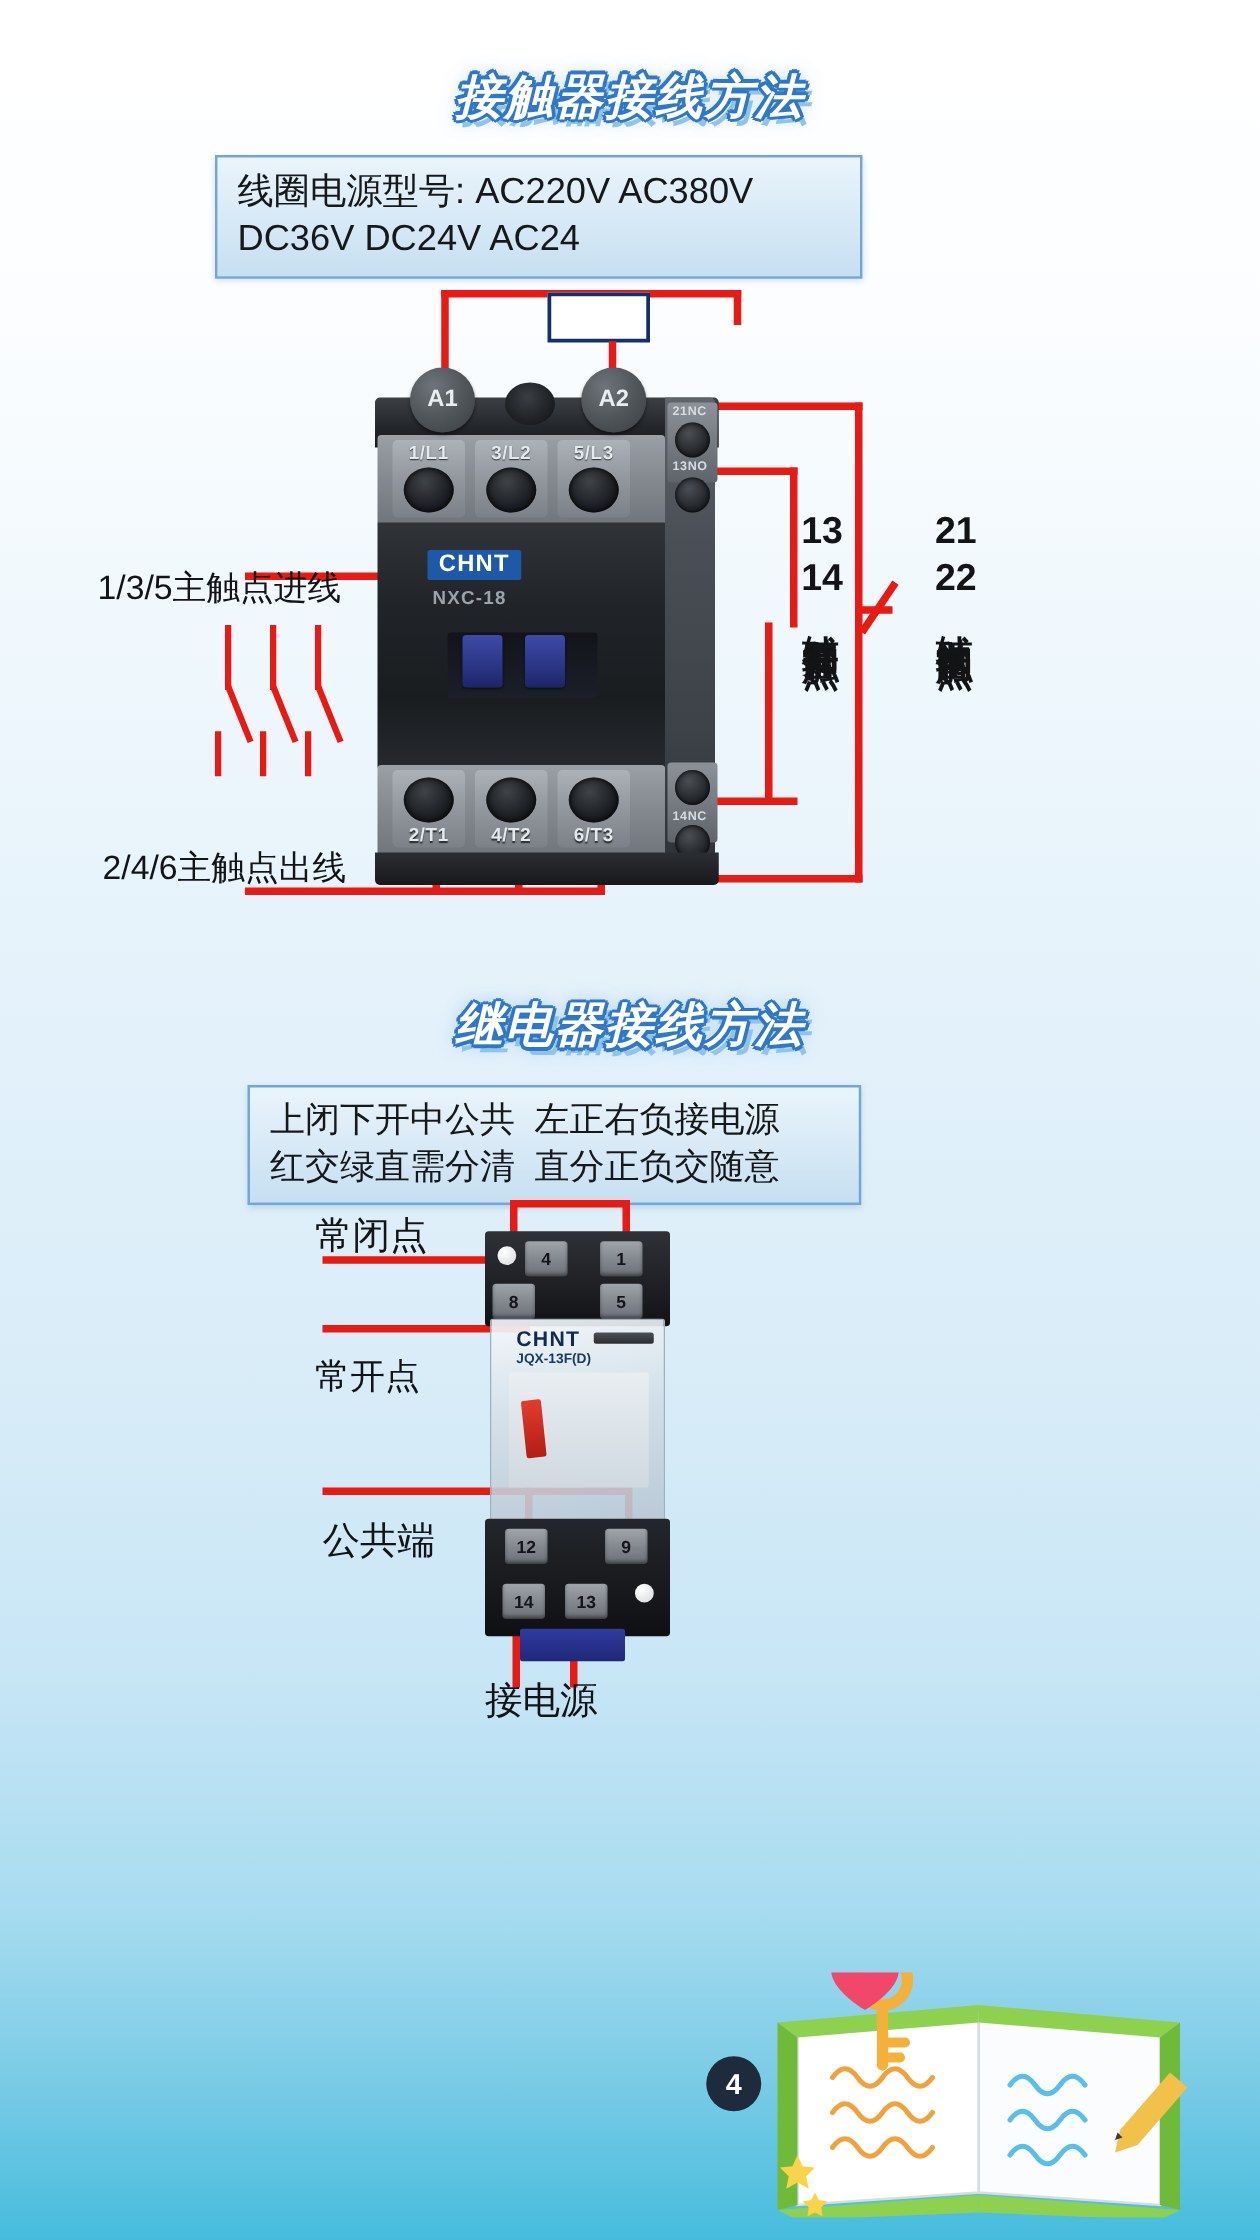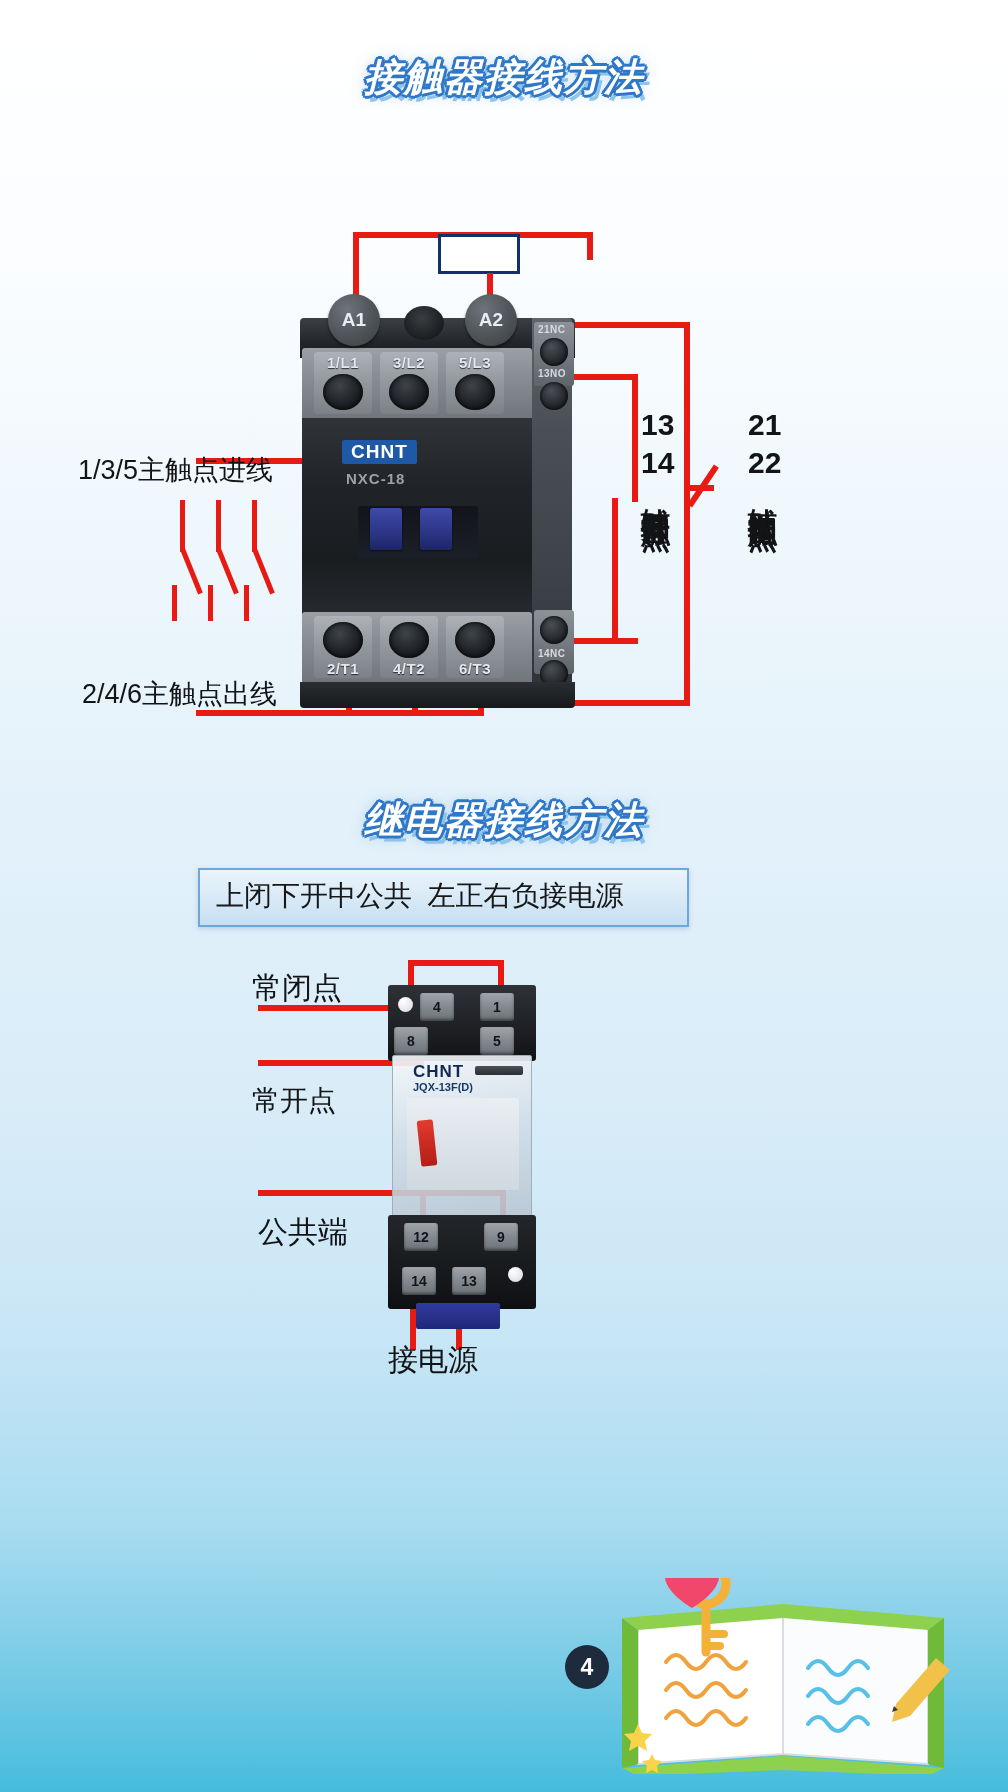--- a/index.html
+++ b/index.html
@@ -205,20 +205,24 @@
     display:flex; align-items:center; justify-content:center;
   }
 </style>
 </head>
 <body>
 
 <div class="stage">
 
   <div id="title1" class="sect-title">接触器接线方法</div>
 
+  <div id="coil-box" class="infobox">
+    <div>线圈电源型号: AC220V  AC380V</div>
+    <div>DC36V  DC24V  AC24</div>
+  </div>
 
   <div class="wire v" style="left:353px; top:232px; height:76px;"></div>
   <div class="wire h" style="left:353px; top:232px; width:240px;"></div>
   <div class="wire v" style="left:587px; top:232px; height:28px;"></div>
 
   <div style="position:absolute;left:438px;top:234px;width:82px;height:40px;border:3px solid #14306b;background:#ffffff;"></div>
   <div class="wire v" style="left:487px; top:273px; height:38px;"></div>
 
   <div class="wire v" style="left:346px; top:378px; height:86px;"></div>
   <div class="wire v" style="left:412px; top:378px; height:86px;"></div>
@@ -320,20 +324,21 @@
   <div class="vanno" style="left:641px; top:484px;">辅助常开触点</div>
 
   <div class="anno" style="left:748px; top:408px; font-size:30px; font-weight:600;">21</div>
   <div class="anno" style="left:748px; top:446px; font-size:30px; font-weight:600;">22</div>
   <div class="vanno" style="left:748px; top:484px;">辅助常闭触点</div>
 
   <div id="title2" class="sect-title">继电器接线方法</div>
 
   <div id="verse-box" class="infobox">
     <div class="line">上闭下开中公共  左正右负接电源</div>
+    <div class="line">红交绿直需分清  直分正负交随意</div>
   </div>
 
   <div class="wire v" style="left:408px; top:960px; height:42px;"></div>
   <div class="wire h" style="left:408px; top:960px; width:96px;"></div>
   <div class="wire v" style="left:498px; top:960px; height:42px;"></div>
 
   <div class="wire h" style="left:258px; top:1005px; width:166px;"></div>
   <div class="wire h" style="left:258px; top:1060px; width:166px;"></div>
   <div class="wire h" style="left:258px; top:1190px; width:168px;"></div>
   <div class="wire v" style="left:420px; top:1190px; height:42px;"></div>

